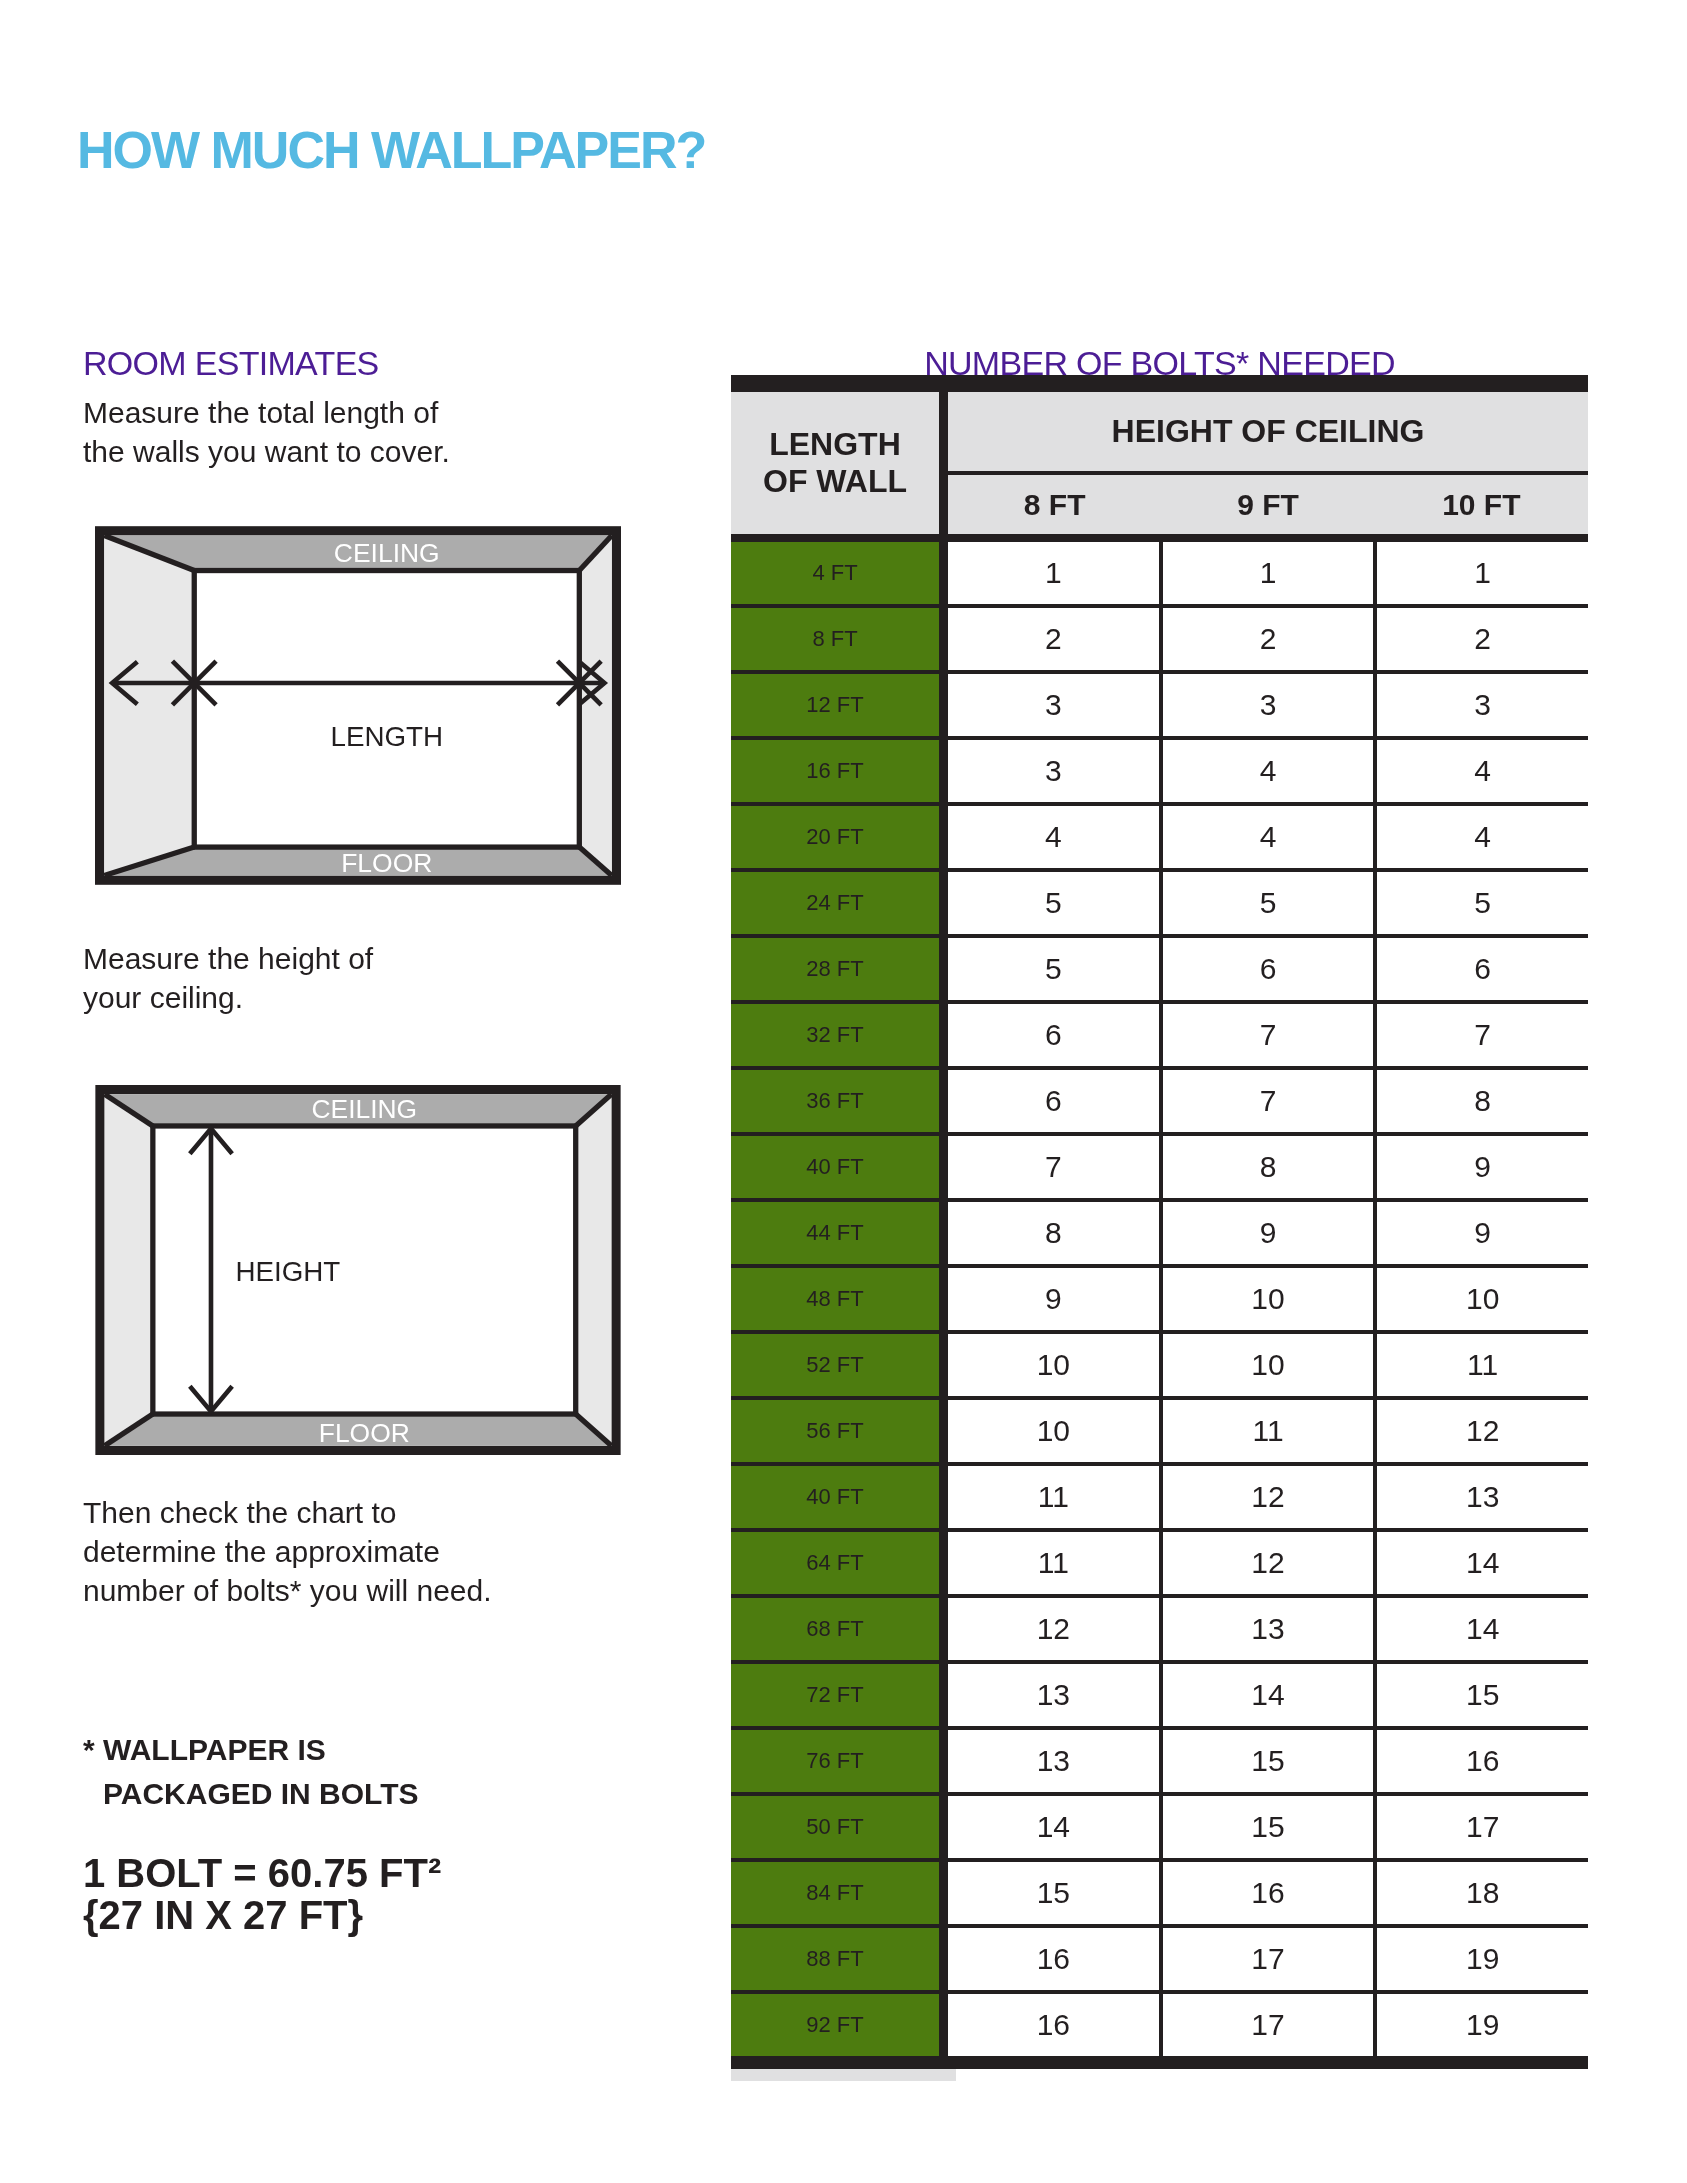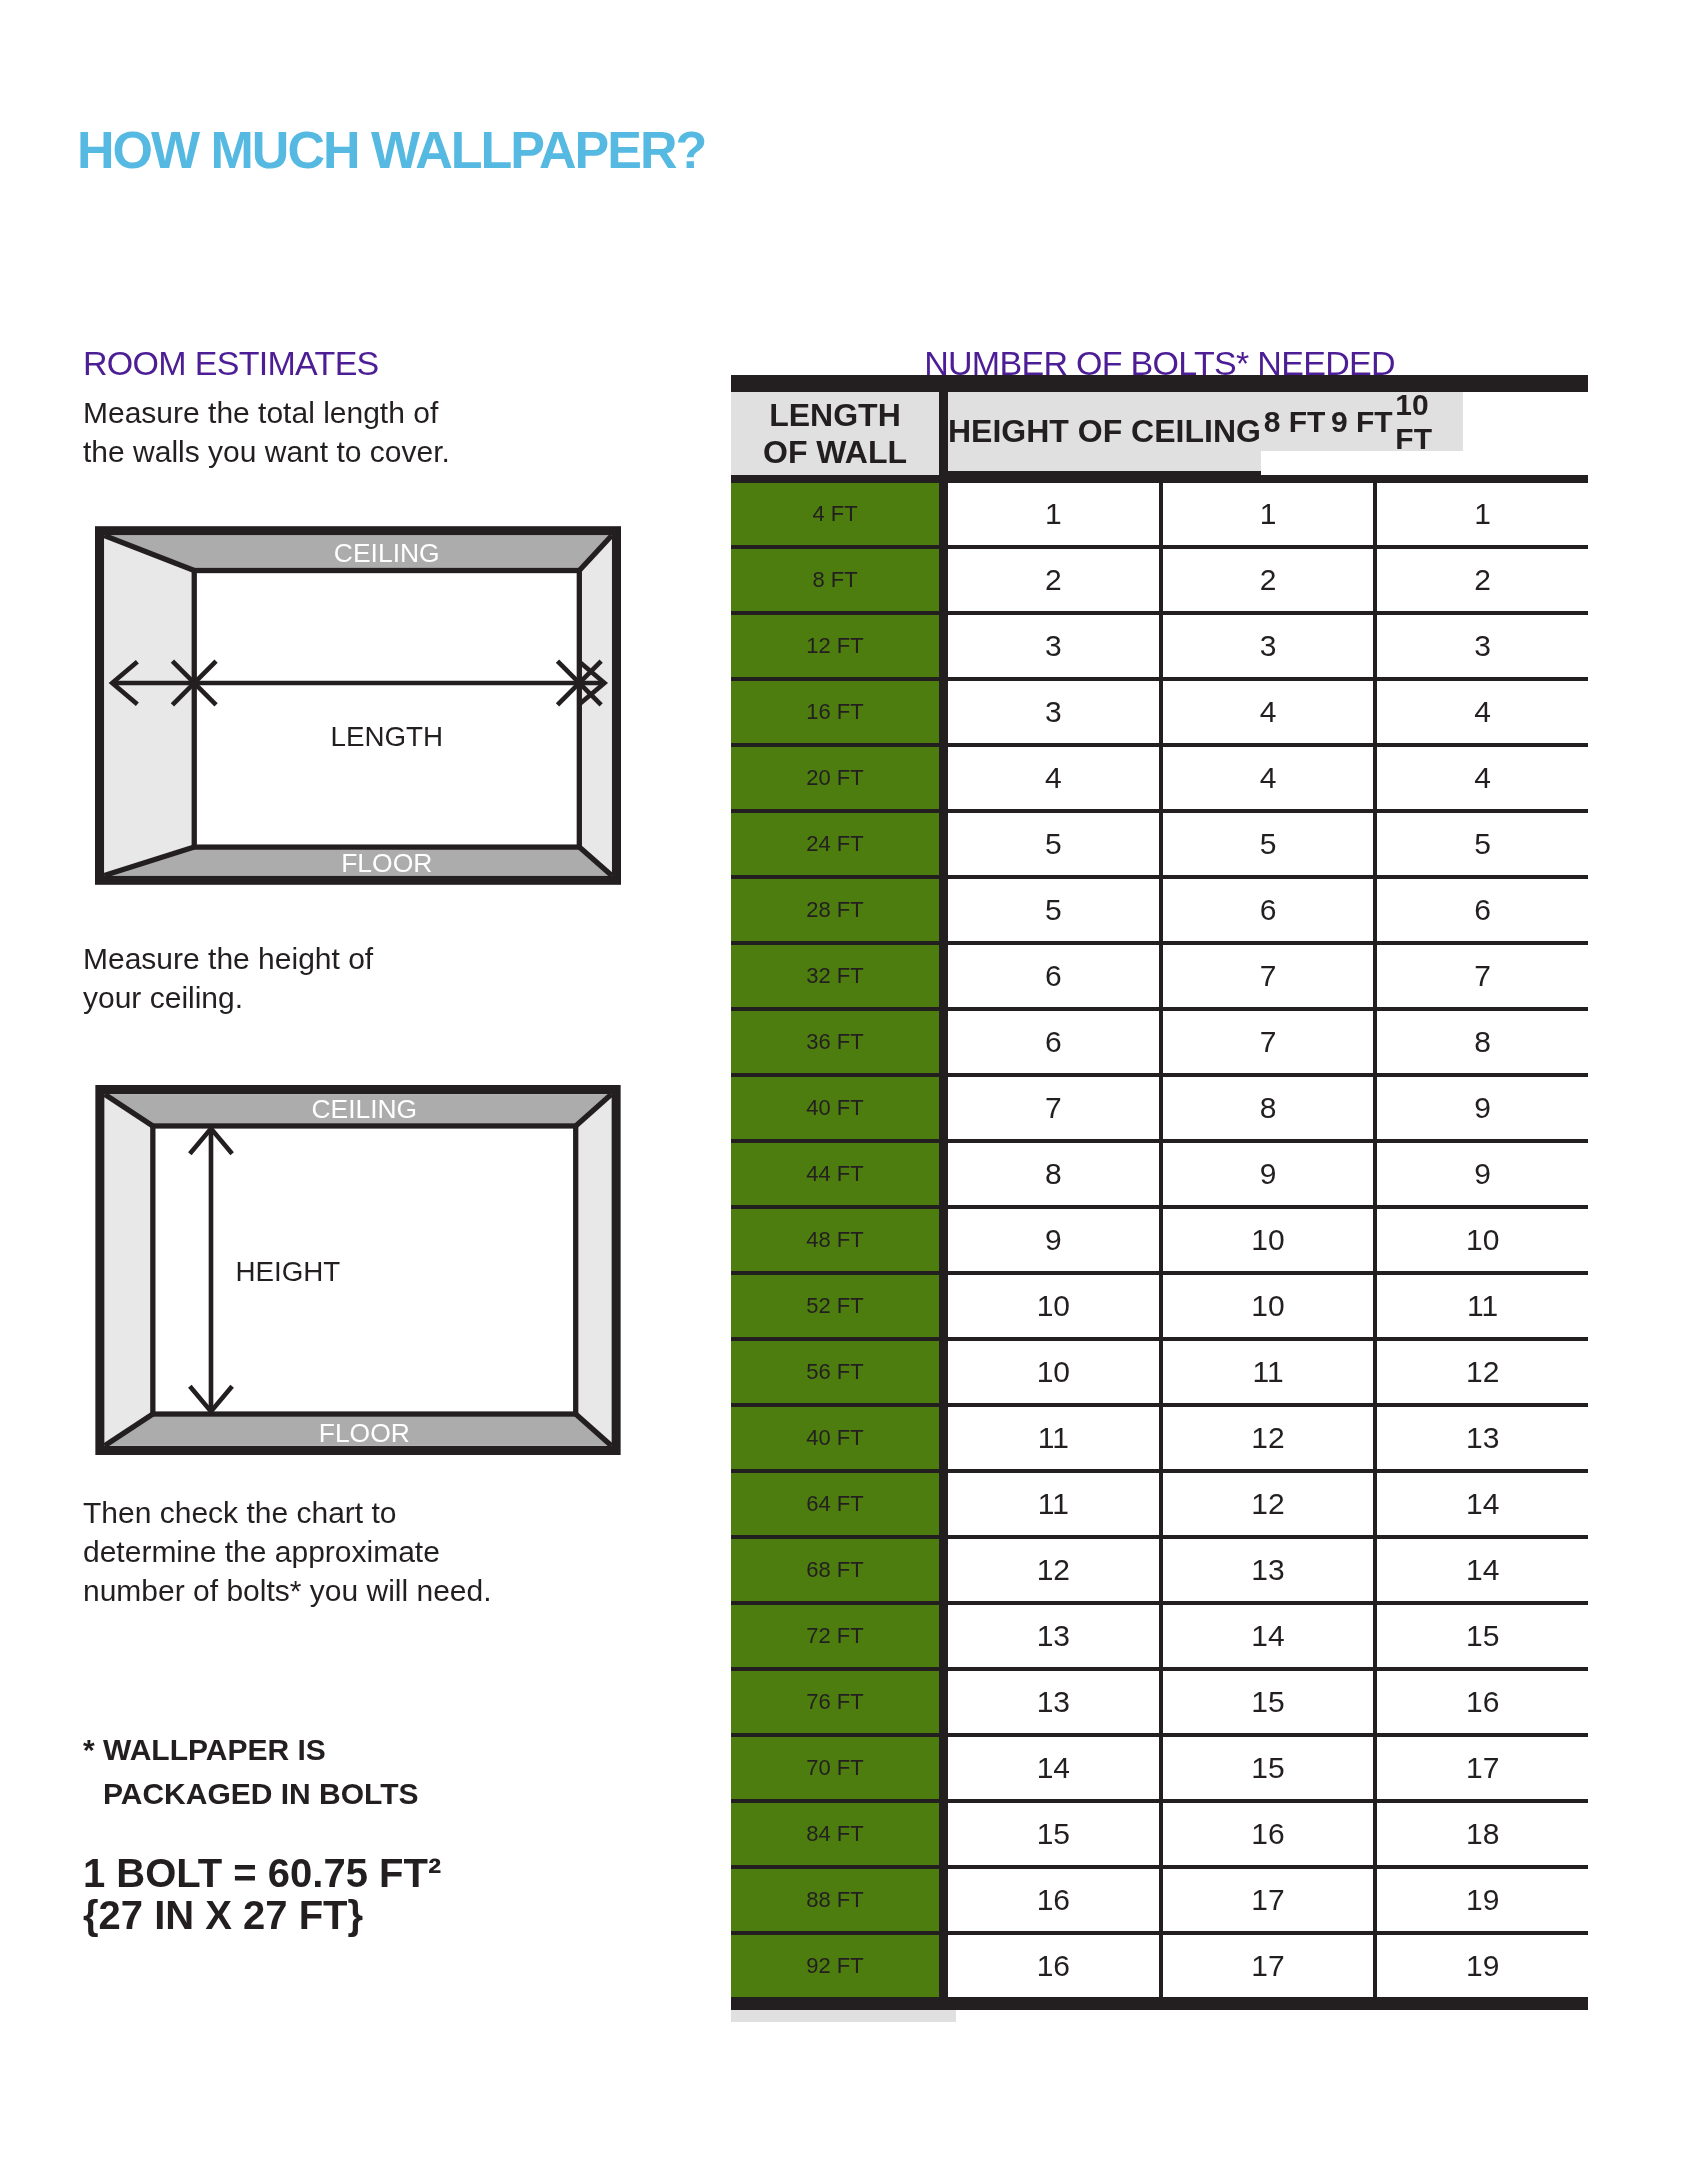--- a/index.html
+++ b/index.html
@@ -33,21 +33,21 @@
   .bolt-table{left:731px;top:375px;width:857px;}
   .tbar{height:17px;background:#231F20;}
   .tbar2{height:9.3px;background:#231F20;}
   .ttab{width:225px;height:12px;background:#E0E0E1;}
   .thead{display:flex;border-bottom:8px solid #231F20;}
   .th-left{
     width:208px;background:#E0E0E1;border-right:9.3px solid #231F20;
     display:flex;flex-direction:column;justify-content:center;align-items:center;
     font-size:32px;font-weight:bold;line-height:37px;
   }
-  .th-right{flex:1;display:flex;flex-direction:row;}
+  .th-right{flex:1;display:flex;flex-direction:column;}
   .th-ceiling{
     height:79px;border-bottom:4px solid #231F20;background:#E0E0E1;
     display:flex;align-items:center;justify-content:center;
     font-size:32px;font-weight:bold;
   }
   .th-fts{height:59px;background:#E0E0E1;display:flex;}
   .th-fts div{flex:1;display:flex;align-items:center;justify-content:center;font-size:30px;font-weight:bold;}
   .trow{display:flex;height:62px;border-bottom:4.6px solid #231F20;}
   .tlabel{
     width:208px;background:#4d7c0f;border-right:9.3px solid #231F20;
@@ -270,21 +270,21 @@
         <div class="tcell">14</div>
         <div class="tcell">15</div>
       </div>
         <div class="trow">
         <div class="tlabel">76 FT</div>
         <div class="tcell">13</div>
         <div class="tcell">15</div>
         <div class="tcell">16</div>
       </div>
         <div class="trow">
-        <div class="tlabel">70 FT</div>
+        <div class="tlabel">50 FT</div>
         <div class="tcell">14</div>
         <div class="tcell">15</div>
         <div class="tcell">17</div>
       </div>
         <div class="trow">
         <div class="tlabel">84 FT</div>
         <div class="tcell">15</div>
         <div class="tcell">16</div>
         <div class="tcell">18</div>
       </div>

